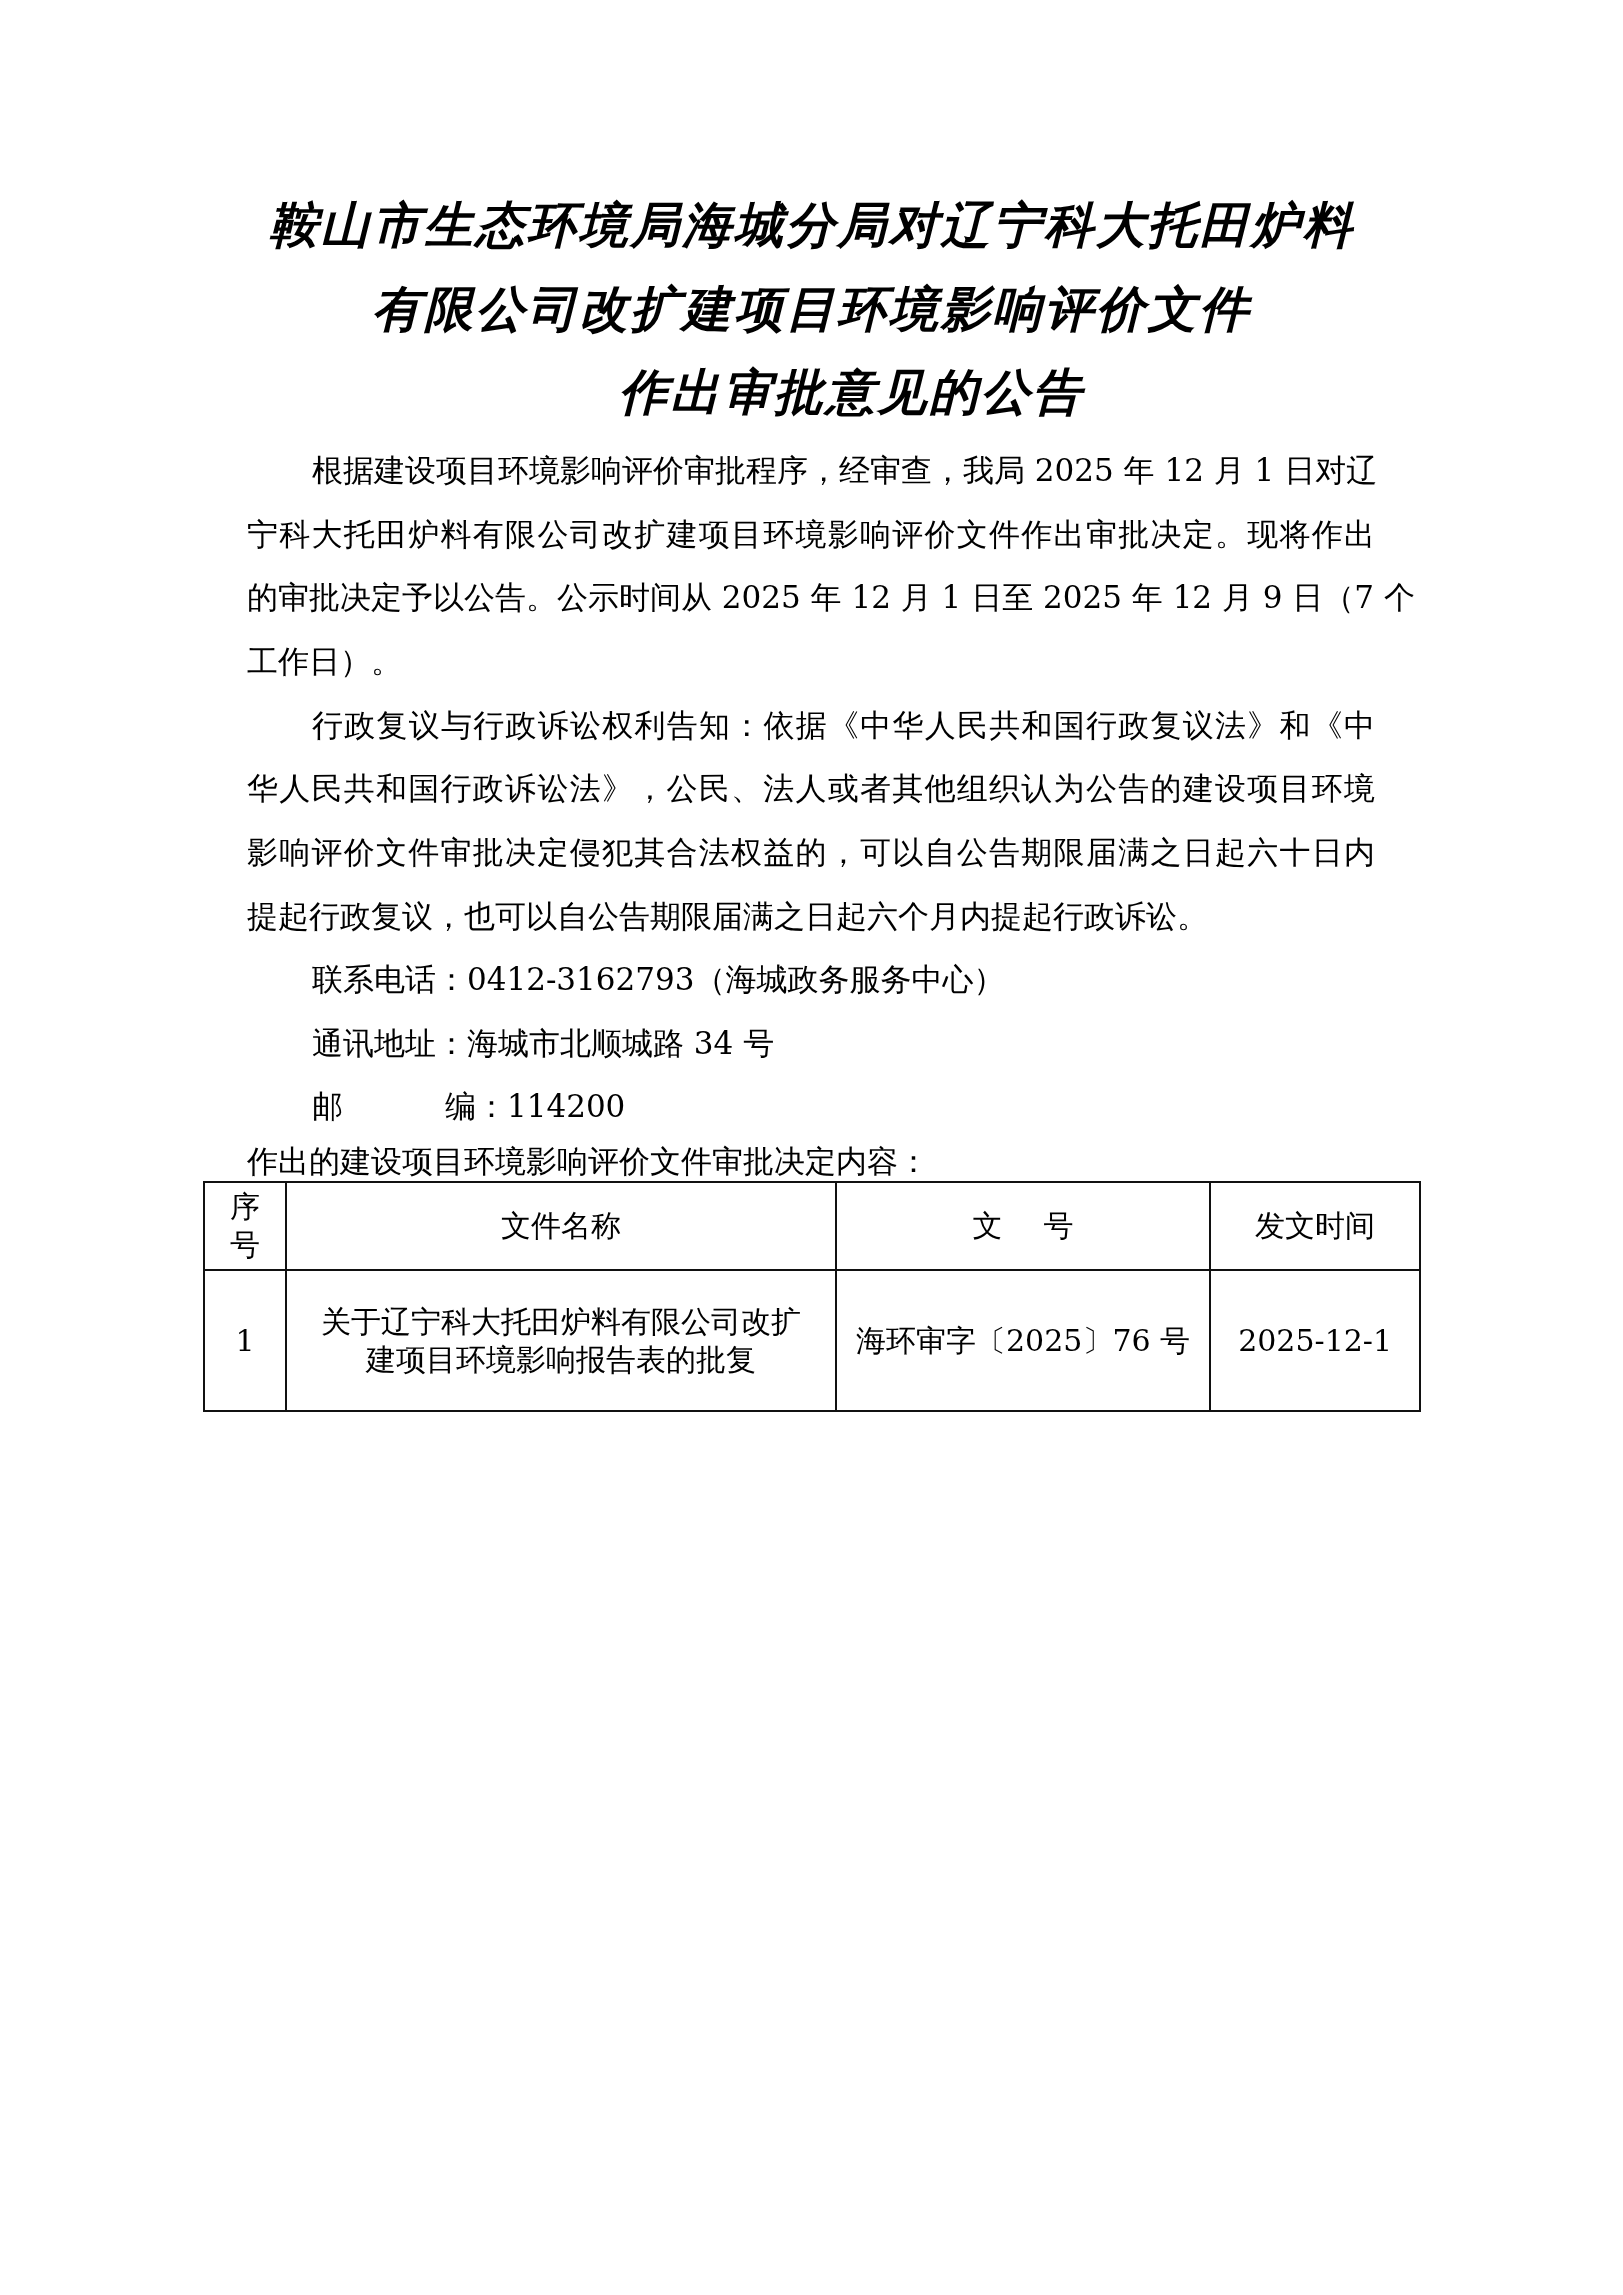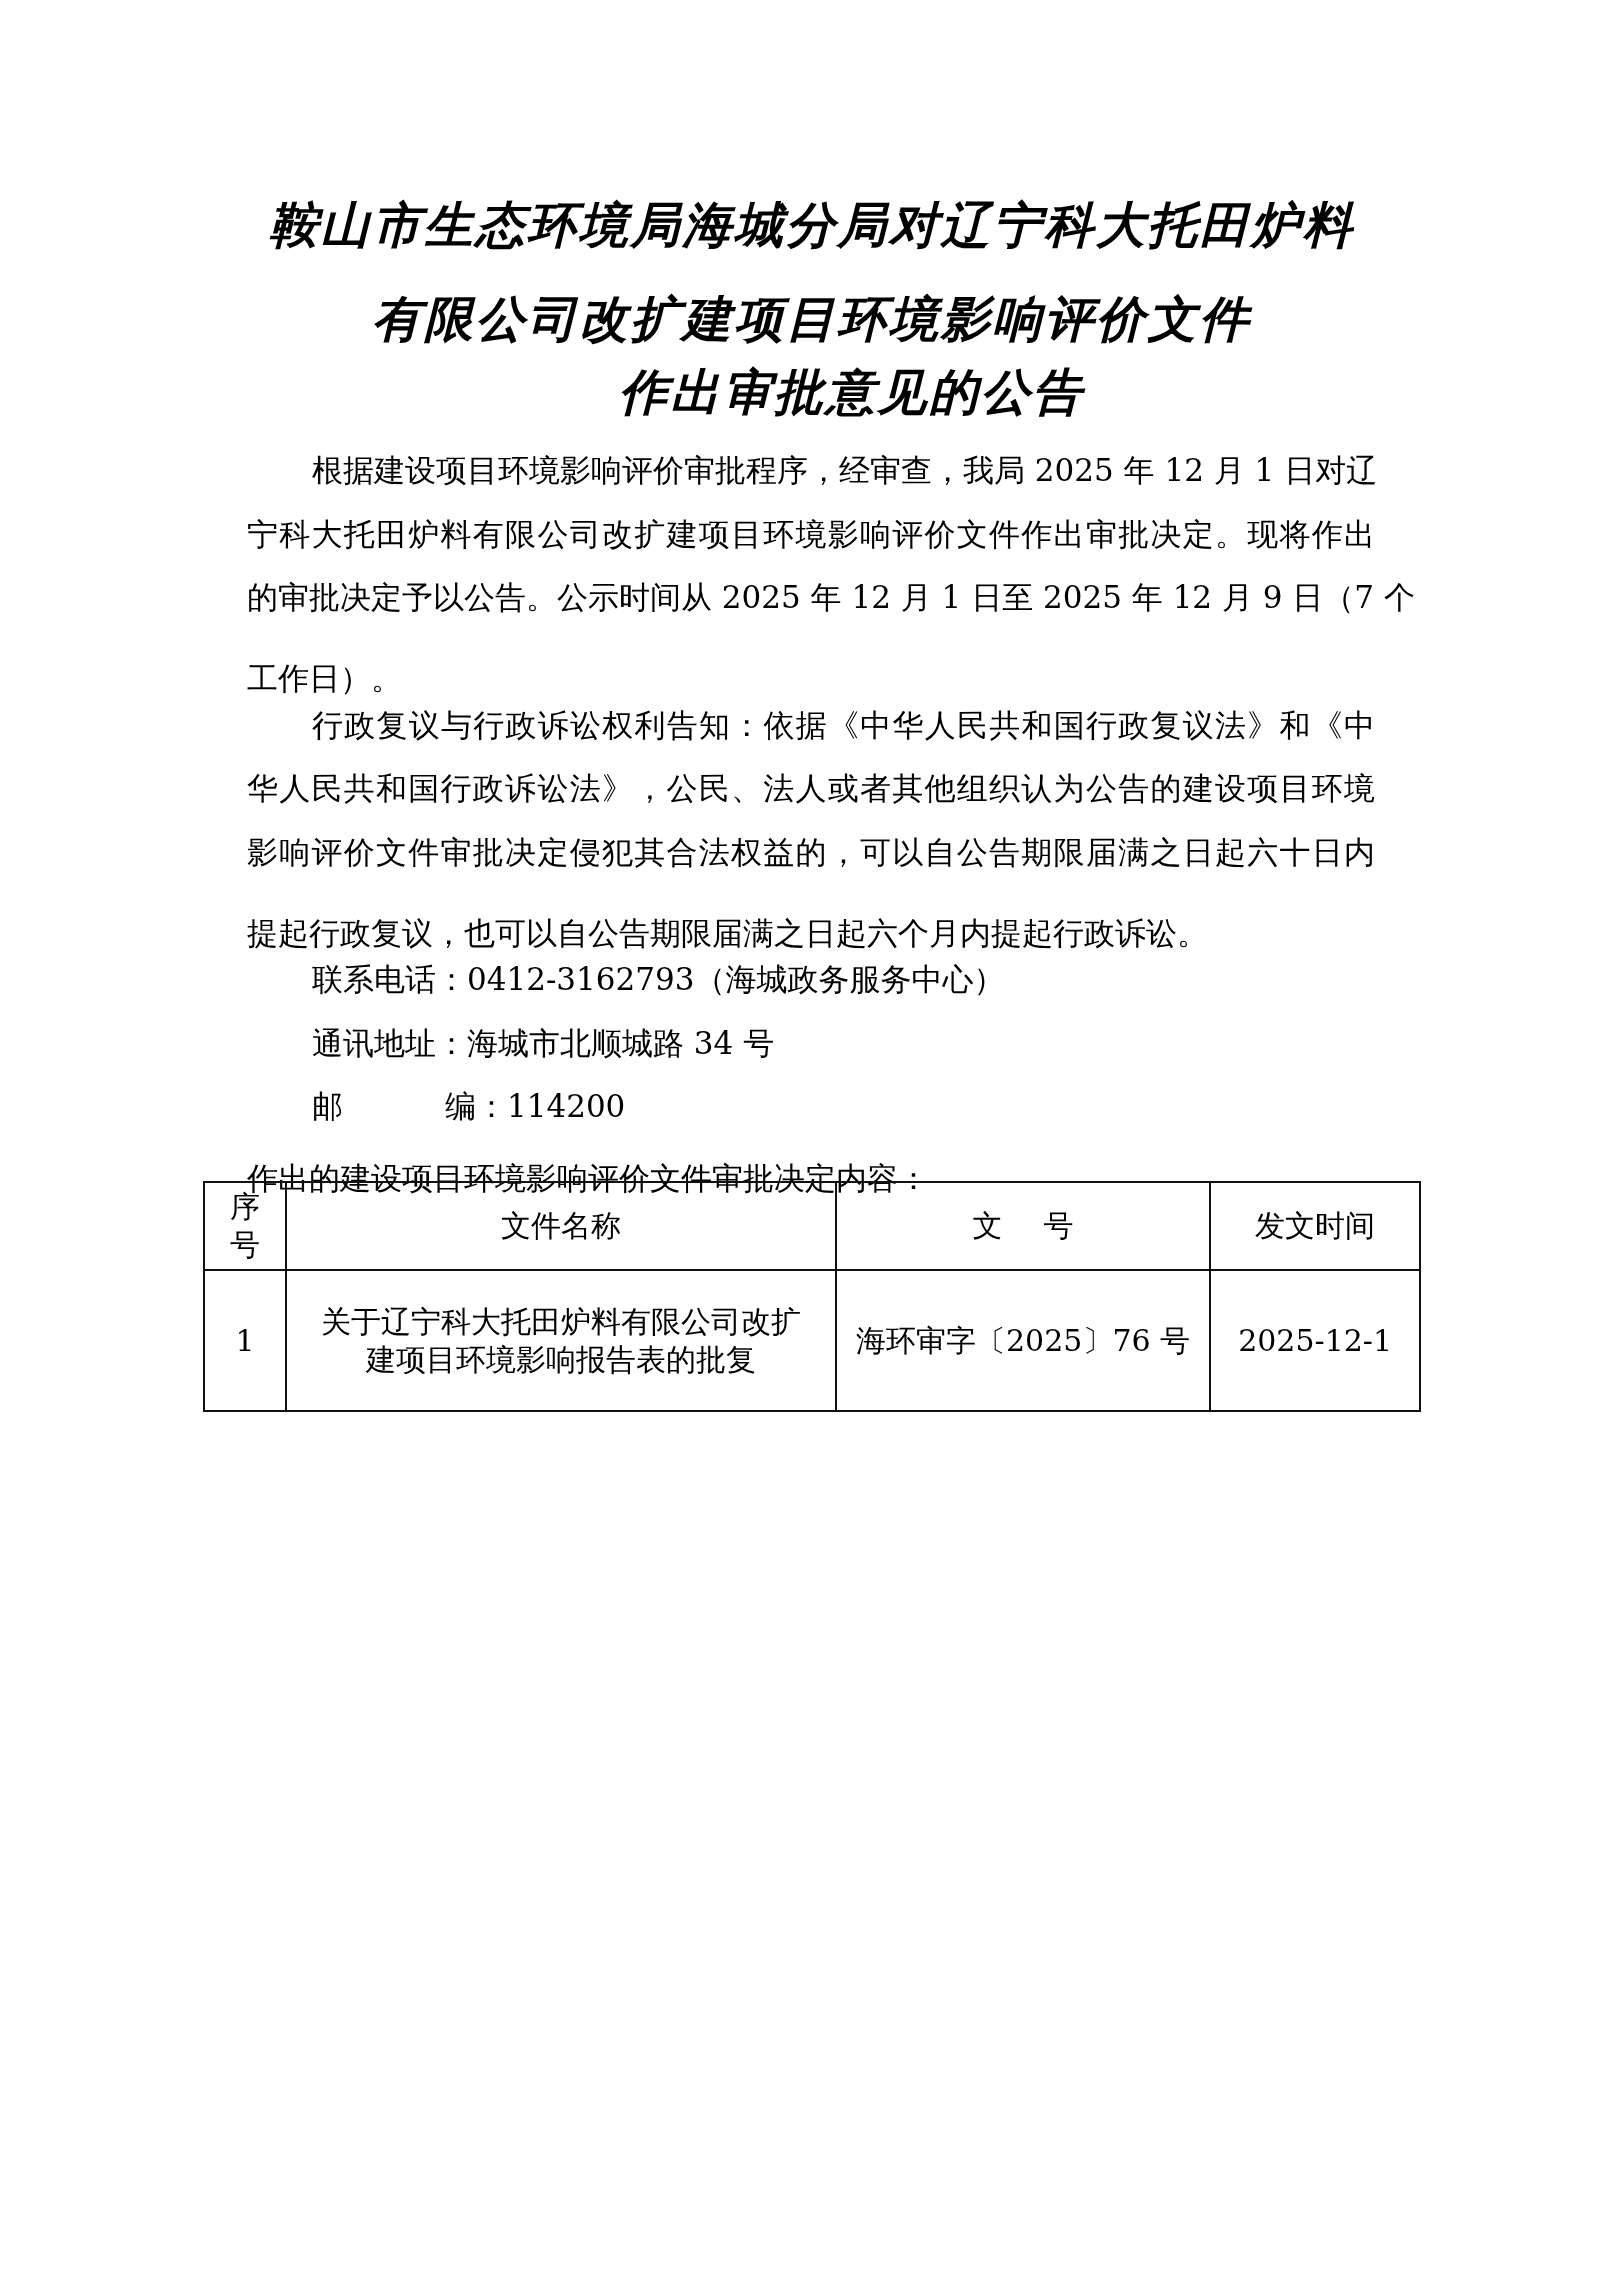--- a/index.html
+++ b/index.html
@@ -4,30 +4,30 @@
 <style>
   html, body { margin: 0; padding: 0; background: #ffffff; }
   body { width: 1623px; height: 2295px; position: relative; overflow: hidden; color: #000; }
   .page { position: absolute; left: 0; top: 0; width: 1623px; height: 2295px; background: #fff; }
   .title {
     position: absolute; left: 0; width: 1623px; text-align: center;
     font-family: "DejaVu Sans", "Liberation Sans", sans-serif;
     font-weight: bold; font-size: 49px; line-height: 55px; letter-spacing: 2.7px; font-style: italic;
   }
   .t1 { top: 198px; }
-  .t2 { top: 292px; }
+  .t2 { top: 282px; }
   .t3 { top: 365px; padding-left: 40px; }
   .body-line {
     position: absolute; left: 247px; width: 1128px;
     font-family: "DejaVu Serif", "Liberation Serif", serif;
     font-size: 31px; line-height: 38px; white-space: nowrap;
     text-align: justify; text-align-last: justify;
   }
   .indent { left: 312px; width: 1063px; }
-  .nojust { text-align: right; text-align-last: left; margin-top: 17px; }
+  .nojust { text-align: right; text-align-last: left; }
   .contact { left: 312px; width: auto; text-align: left; text-align-last: left; }
   .postal-gap { display: inline-block; width: 102px; }
   table.decision {
     position: absolute; left: 203px; top: 1181px;
     border-collapse: collapse; width: 1218px;
     font-family: "DejaVu Serif", "Liberation Serif", serif; font-size: 30px;
   }
   table.decision td, table.decision th {
     border: 2px solid #111; text-align: center; vertical-align: middle;
     font-weight: normal; padding: 0 4.1px; line-height: 40px;

